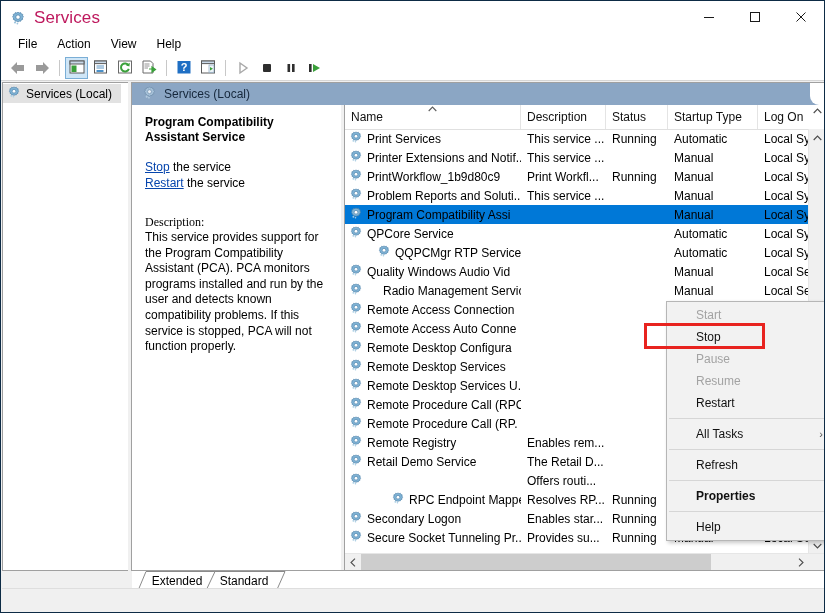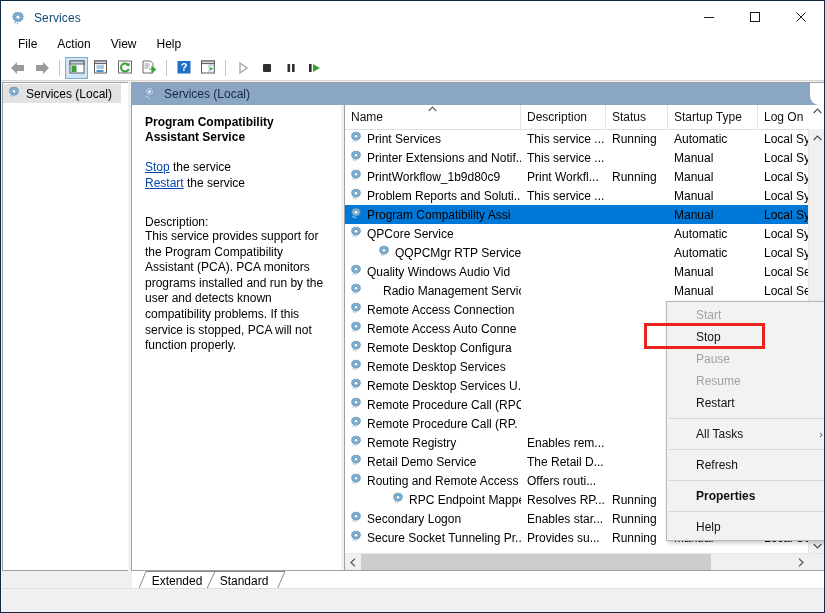--- a/index.html
+++ b/index.html
@@ -27,21 +27,21 @@
   .titlebar {
     position: absolute; left: 0; top: 0; width: 823px; height: 33px;
     background: #ffffff;
     display: flex; align-items: center;
   }
   .titlebar .tb-icon {
     margin-left: 9px; margin-right: 8px;
     width: 16px; height: 16px; position: relative;
   }
   .titlebar .tb-text {
-    font-size: 12px; color: #0c4a6e; letter-spacing: 0.1px;
+    font-size: 17px; color: #be185d; letter-spacing: 0.1px;
   }
   .winbuttons { position: absolute; right: 0; top: 0; display: flex; }
   .winbtn {
     width: 46px; height: 31px; display: flex;
     align-items: center; justify-content: center;
     color: #1a1a1a;
   }
   .winbtn svg { display: block; }
 
   
@@ -118,21 +118,21 @@
     background: #ffffff; padding: 10px 12px 0 12px; box-sizing: border-box;
   }
   .det-title {
     font-weight: bold; font-size: 12px; line-height: 15px; color: #000;
     margin-bottom: 14px;
   }
   .det-link {
     color: #0645ad; text-decoration: underline; cursor: pointer;
   }
   .det-line { font-size: 12px; line-height: 16px; color: #000; }
-  .det-desc-label { font-size: 12px; margin-top: 24px; }
+  .det-desc-label { font-size: 12px; margin-top: 24px; font-family: Liberation Serif, serif; }
   .det-desc { font-size: 12px; line-height: 15.6px; color: #000; }
 
   .vsplit {
     position: absolute; left: 209px; top: 22px; width: 3px; height: 465px;
     background: #f0f0f0;
   }
 
   
   .listview {
     position: absolute; left: 212px; top: 22px; width: 481px; height: 465px;
@@ -767,21 +767,20 @@
           <div class="lv-row">
             <div class="cell name" style="width: 176px;">
               <span><svg width="14" height="14" viewBox="0 0 16 16">
                   <path d="M8 2.2 L9.2 3.0 L10.7 2.6 L11.3 4.0 L12.8 4.4 L12.5 5.9 L13.5 7.0 L12.4 8.0 L12.6 9.5 L11.2 9.9 L10.6 11.3 L9.1 11.1 L8 12.1 L6.9 11.1 L5.4 11.3 L4.8 9.9 L3.4 9.5 L3.6 8.0 L2.5 7.0 L3.5 5.9 L3.2 4.4 L4.7 4.0 L5.3 2.6 L6.8 3.0 Z" fill="#7fb3d5" stroke="#4a7fa8" stroke-width="0.7"></path>
                   <circle cx="8" cy="7.1" r="2.1" fill="#ffffff" stroke="#4a7fa8" stroke-width="0.7"></circle>
                   <g fill="#a9cde3">
                     <circle cx="5" cy="12.4" r="1.1"></circle>
                     <circle cx="7.4" cy="13.5" r="0.9"></circle>
                   </g>
                 </svg></span>
-              <span class="nm">Routing and Remote Access</span>
             </div>
             <div class="cell" style="width: 85px; padding-left: 6px;">Offers routi...</div>
             <div class="cell" style="width: 62px; padding-left: 6px;"></div>
             <div class="cell" style="width: 90px; padding-left: 6px;">Disabled</div>
             <div class="cell" style="width: 51px; padding-left: 6px;">Local Sy</div>
           </div>
           <div class="lv-row">
             <div class="cell name" style="width: 176px; padding-left: 46px;">
               <span><svg width="14" height="14" viewBox="0 0 16 16">
                   <path d="M8 2.2 L9.2 3.0 L10.7 2.6 L11.3 4.0 L12.8 4.4 L12.5 5.9 L13.5 7.0 L12.4 8.0 L12.6 9.5 L11.2 9.9 L10.6 11.3 L9.1 11.1 L8 12.1 L6.9 11.1 L5.4 11.3 L4.8 9.9 L3.4 9.5 L3.6 8.0 L2.5 7.0 L3.5 5.9 L3.2 4.4 L4.7 4.0 L5.3 2.6 L6.8 3.0 Z" fill="#7fb3d5" stroke="#4a7fa8" stroke-width="0.7"></path>

